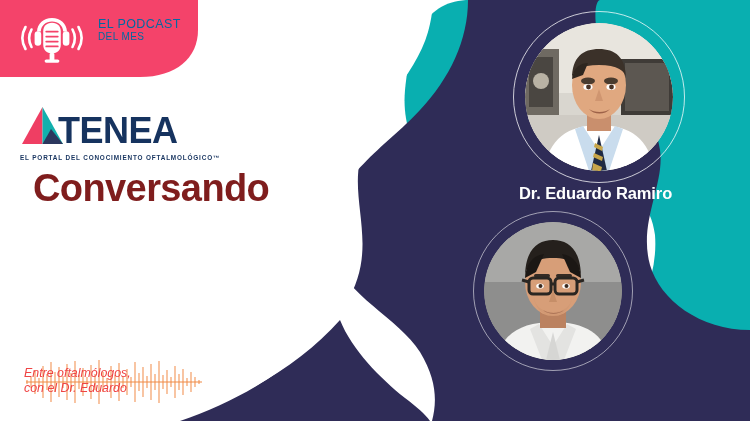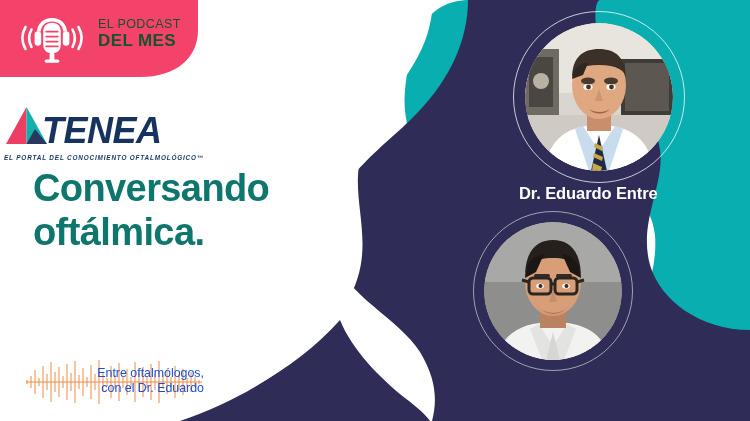--- a/index.html
+++ b/index.html
@@ -32,43 +32,42 @@
     width: 198px;
     height: 77px;
     z-index: 5;
     pointer-events: none;
   }
   #podcast-badge-text {
     position: absolute;
     left: 98px;
     top: 17px;
     z-index: 6;
-    color: #14532d;
+    color: #0369a1;
     line-height: 1.12;
   }
   #podcast-badge-text .l1 {
     font-size: 12.5px;
     letter-spacing: 0.4px;
     font-weight: normal;
     display: block;
   }
   #podcast-badge-text .l2 {
-    font-size: 17px;
+    font-size: 10px;
     letter-spacing: 0.4px;
-    font-weight: bold;
+    font-weight: normal;
     display: block;
   }
 
   
   #tenea-logo {
     position: absolute;
-    left: 2px;
+    left: 18px;
     top: 104px;
     z-index: 7;
-    font-style: italic;
   }
   #tenea-wordmark {
     position: relative;
     height: 44px;
   }
   #tenea-tagline {
     font-size: 6.4px;
     letter-spacing: 0.82px;
     color: #16335f;
     font-weight: bold;
@@ -76,21 +75,21 @@
     margin-left: 2px;
     white-space: nowrap;
   }
 
   
   #headline {
     position: absolute;
     left: 33px;
     top: 166px;
     z-index: 7;
-    color: #0f766e;
+    color: #7f1d1d;
     font-size: 38px;
     font-weight: bold;
     line-height: 1.16;
     letter-spacing: -0.6px;
     width: 390px;
   }
   #headline span { display: block; }
 
   
   #waveform-block {
@@ -99,25 +98,26 @@
     top: 356px;
     width: 180px;
     height: 52px;
     z-index: 7;
   }
   #waveform-caption {
     position: absolute;
     left: 0;
     top: 10px;
     width: 180px;
-    text-align: right;
-    color: #1d4ed8;
+    text-align: left;
+    color: #ef4444;
     font-size: 12.4px;
     line-height: 1.22;
     z-index: 3;
+    font-style: italic;
   }
   #waveform-caption span { display: block; }
 
   
   .host-name {
     position: absolute;
     z-index: 9;
     color: #ffffff;
     font-weight: bold;
     font-size: 16.5px;
@@ -249,21 +249,20 @@
       <path fill="#ef3e63" d="M24.5,3 L4,40 L24.5,40 Z"></path>
       <path fill="#12b0ad" d="M24.5,3 L45,40 L24.5,40 Z"></path>
       <path fill="#2f2c57" d="M45,40 L24.5,40 L33,25 Z" opacity="0.92"></path>
       <text x="40" y="39" font-family="'Liberation Sans', sans-serif" font-size="36" font-weight="bold" fill="#16335f" letter-spacing="-0.5">TENEA</text>
     </svg>
     <div id="tenea-tagline">EL PORTAL DEL CONOCIMIENTO OFTALMOLÓGICO™</div>
   </div>
 
   <div id="headline">
     <span>Conversando</span>
-    <span>oftálmica.</span>
   </div>
 
   <div id="waveform-block">
     <svg style="position:absolute;left:0;top:0;width:180px;height:52px;z-index:1;" viewBox="0 0 180 52" preserveAspectRatio="none">
       <g stroke="#f08a45" stroke-width="1.05" stroke-linecap="butt" opacity="0.95">
         <line x1="3" y1="24" x2="3" y2="28"></line>
         <line x1="7" y1="20" x2="7" y2="32"></line>
         <line x1="11" y1="14" x2="11" y2="38"></line>
         <line x1="15" y1="22" x2="15" y2="30"></line>
         <line x1="19" y1="10" x2="19" y2="42"></line>
@@ -401,15 +400,15 @@
 
         <path d="M69,68 L65,80 L73,80 Z" fill="#c68e68"></path>
         <path d="M59,88 C64,92 75,92 80,88 C75,93 64,93 59,88 Z" fill="#8d5741"></path>
         <path d="M50,74 C50,84 58,94 69,94 C80,94 88,84 88,74
                  C88,84 80,90 69,90 C58,90 50,84 50,74 Z" fill="#c9906b" opacity="0.35"></path>
       </g>
     </svg>
   </div>
   <div class="ring" id="ring-2"></div>
 
-  <div class="host-name" id="host-name-1">Dr. Eduardo Entre</div>
+  <div class="host-name" id="host-name-1">Dr. Eduardo Ramiro</div>
 
 </div>
 
 </body></html>

